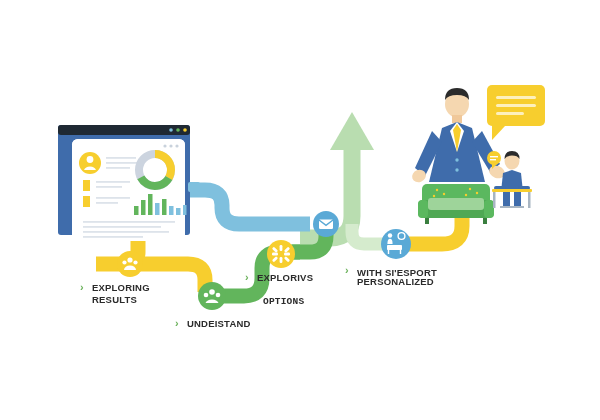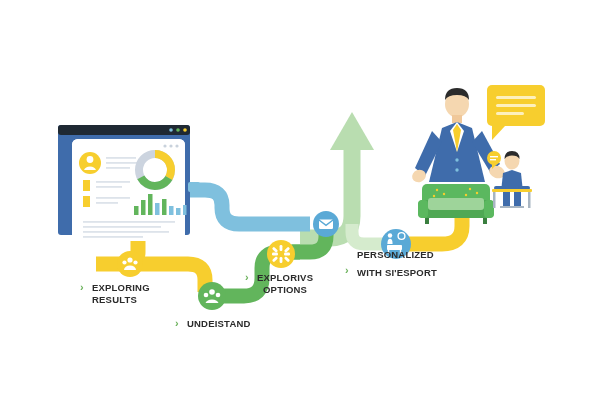--- a/index.html
+++ b/index.html
@@ -257,19 +257,19 @@
 
   <div class="chev" style="left:80px;top:282px;">›</div>
   <div class="lbl" style="left:92px;top:282px;text-align:left;">EXPLORING</div>
   <div class="lbl" style="left:92px;top:294px;">RESULTS</div>
 
   <div class="chev" style="left:175px;top:318px;">›</div>
   <div class="lbl" style="left:187px;top:318px;">UNDEISTAND</div>
 
   <div class="chev" style="left:245px;top:272px;">›</div>
   <div class="lbl" style="left:257px;top:272px;">EXPLORIVS</div>
-  <div class="lbl" style="left:263px;top:284px;">OPTIONS</div>
+  <div class="lbl" style="left:263px;top:296px;font-family:Liberation Mono, monospace;">OPTIONS</div>
 
   <div class="chev" style="left:345px;top:265px;">›</div>
-  <div class="lbl" style="left:357px;top:249px;">PERSONALIZED</div>
+  <div class="lbl" style="left:357px;top:276px;">PERSONALIZED</div>
   <div class="lbl" style="left:357px;top:267px;">WITH SI'ESPORT</div>
 
 </div>
 
 </body></html>

